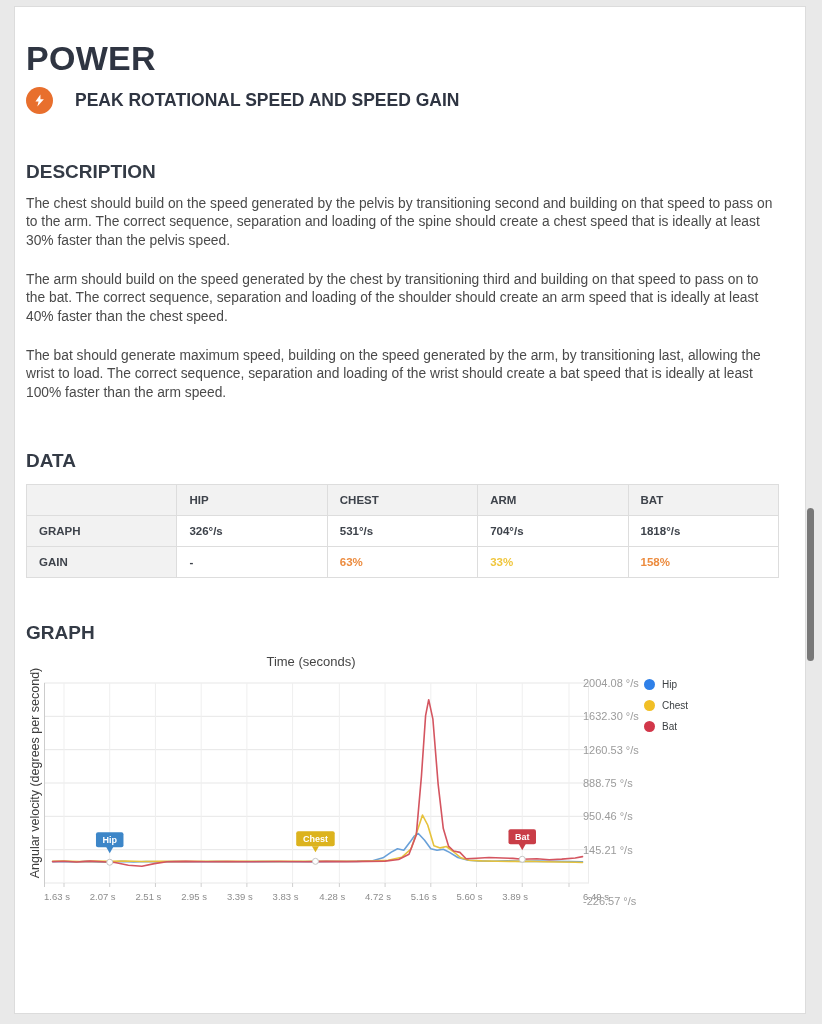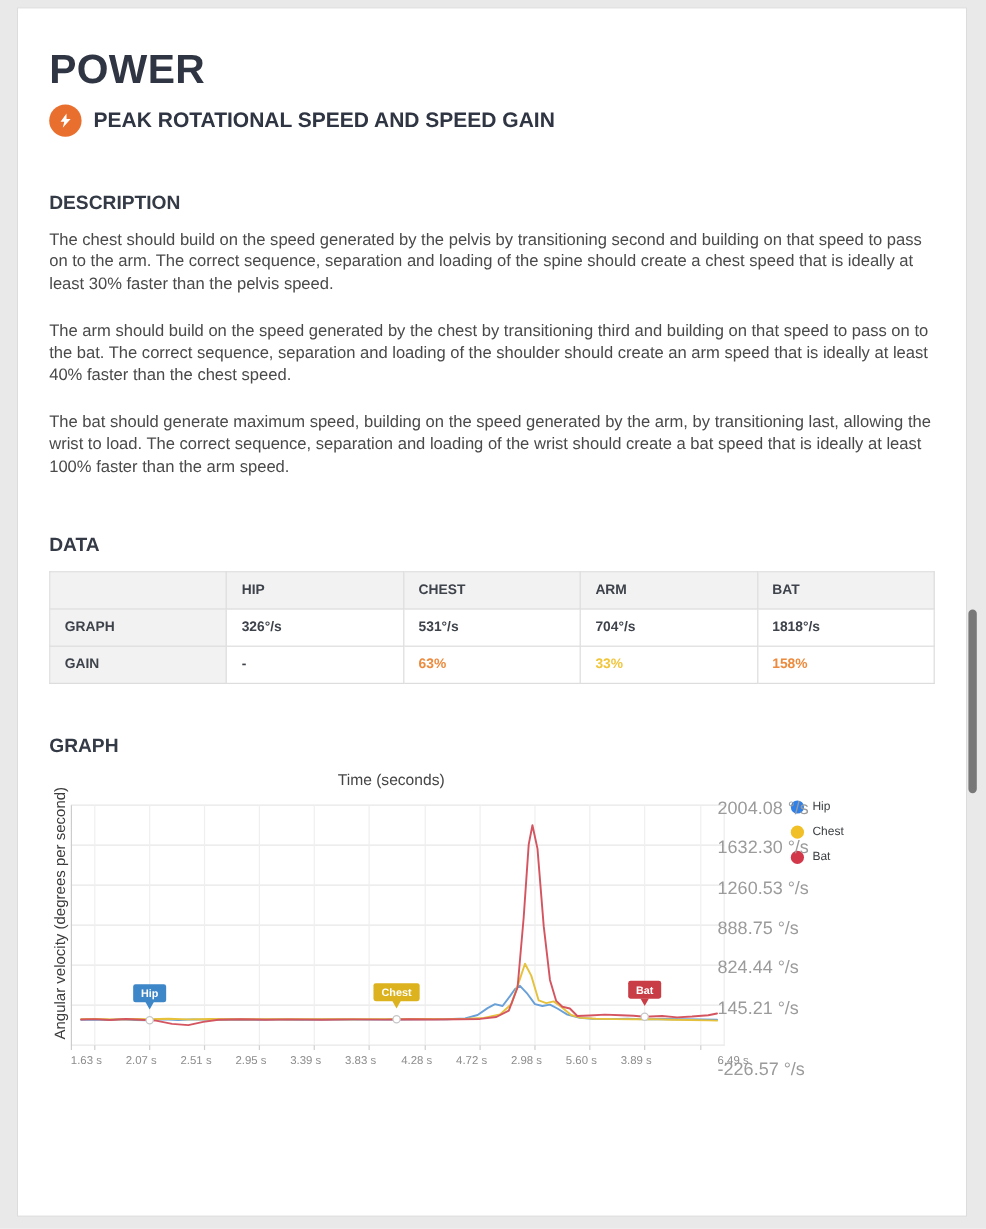--- a/index.html
+++ b/index.html
@@ -6,31 +6,31 @@
   body{
     width:822px;height:1024px;position:relative;
     background:#e9e9e9;
     font-family:"Liberation Sans", sans-serif;
     overflow:hidden;
   }
   .card{
     position:absolute;left:14px;top:6px;width:792px;height:1008px;
     background:#ffffff;border:1px solid #dcdcdc;box-sizing:border-box;
   }
-  .content{padding:32px 26px 0 26px;}
+  .content{padding:32px 26px 0 11px;}
 
   
   .page-title{font-size:34px;font-weight:800;color:#2f3542;margin:0;letter-spacing:.3px;}
-  .subtitle-row{display:flex;align-items:center;gap:10px;margin-top:9px;}
+  .subtitle-row{display:flex;align-items:center;gap:22px;margin-top:9px;}
   .bolt-badge{width:27px;height:27px;border-radius:50%;background:#e86f2d;
     display:flex;align-items:center;justify-content:center;flex:0 0 auto;}
   .subtitle{font-size:17.5px;font-weight:700;color:#2f3542;}
 
   
-  .section-heading{font-size:16px;font-weight:700;color:#343b46;margin:0;}
+  .section-heading{font-size:19px;font-weight:700;color:#343b46;margin:0;}
   #description-heading{margin-top:47px;}
   #data-heading{margin-top:48px;}
   #graph-heading{margin-top:44px;}
   .desc-p{margin:12px 0 0 0;font-size:13.8px;line-height:1.33;color:#4a4a4a;}
   .desc-p + .desc-p{margin-top:21px;}
 
   
   .data-table{width:100%;border-collapse:collapse;margin-top:12px;table-layout:fixed;}
   .data-table th,.data-table td{
     border:1px solid #dddddd;padding:8px 12px;text-align:left;
@@ -44,21 +44,21 @@
   .chart-body{display:flex;margin-top:10px;}
   .ylabel-col{width:18px;position:relative;}
   .ylabel{position:absolute;top:47%;left:50%;
     transform:translate(-50%,-50%) rotate(-90deg);
     white-space:nowrap;font-size:12.5px;color:#3c3c3c;}
   .plot-col{width:534px;}
   .chart-title{font-size:13px;color:#454545;text-align:center;height:18px;margin-bottom:5px;}
   #plot-svg{display:block;overflow:visible;}
   #x-axis{position:relative;height:16px;margin-top:2px;}
   .x-tick{position:absolute;width:40px;font-size:9.5px;color:#8c8c8c;}
-  #y-ticks{width:66px;position:relative;font-size:15px;color:#9b9b9b;flex:0 0 auto;}
+  #y-ticks{width:66px;position:relative;font-size:11px;color:#9b9b9b;flex:0 0 auto;}
   .y-tick{position:absolute;left:5px;white-space:nowrap;}
   #legend{padding-top:25px;display:flex;flex-direction:column;gap:10px;}
   .legend-item{display:flex;align-items:center;gap:7px;cursor:pointer;}
   .legend-dot{width:11px;height:11px;border-radius:50%;flex:0 0 auto;}
   .legend-label{font-size:10px;color:#3c4043;}
 
   
   .scrollbar-thumb{position:absolute;right:8px;top:508px;width:7px;height:153px;
     background:#787878;border-radius:4px;}
 </style>
@@ -180,32 +180,32 @@
           </svg>
         <div id="x-axis">
             <span class="x-tick" style="left: 0px;">1.63 s</span>
             <span class="x-tick" style="left: 45.7202px;">2.07 s</span>
             <span class="x-tick" style="left: 91.4403px;">2.51 s</span>
             <span class="x-tick" style="left: 137.16px;">2.95 s</span>
             <span class="x-tick" style="left: 182.881px;">3.39 s</span>
             <span class="x-tick" style="left: 228.601px;">3.83 s</span>
             <span class="x-tick" style="left: 275.36px;">4.28 s</span>
             <span class="x-tick" style="left: 321.08px;">4.72 s</span>
-            <span class="x-tick" style="left: 366.8px;">2.98 s</span>
+            <span class="x-tick" style="left: 366.8px;">5.16 s</span>
             <span class="x-tick" style="left: 412.521px;">5.60 s</span>
             <span class="x-tick" style="left: 458.241px;">3.89 s</span>
             <span class="x-tick" style="left: 505px; margin-left: 34px;">6.49 s</span>
           </div>
       </div>
       <div id="y-ticks">
           <span class="y-tick" style="top: 23px;">2004.08 °/s</span>
           <span class="y-tick" style="top: 56.3338px;">1632.30 °/s</span>
           <span class="y-tick" style="top: 89.6667px;">1260.53 °/s</span>
           <span class="y-tick" style="top: 123px;">888.75 °/s</span>
-          <span class="y-tick" style="top: 156.333px;">824.44 °/s</span>
+          <span class="y-tick" style="top: 156.333px;">950.46 °/s</span>
           <span class="y-tick" style="top: 189.666px;">145.21 °/s</span>
           <span class="y-tick" style="top: 241px;">-226.57 °/s</span>
         </div>
       <div id="legend">
           <div class="legend-item">
             <span class="legend-dot" style="background: rgb(47, 128, 232);"></span>
             <span class="legend-label">Hip</span>
           </div>
           <div class="legend-item">
             <span class="legend-dot" style="background: rgb(241, 191, 38);"></span>

